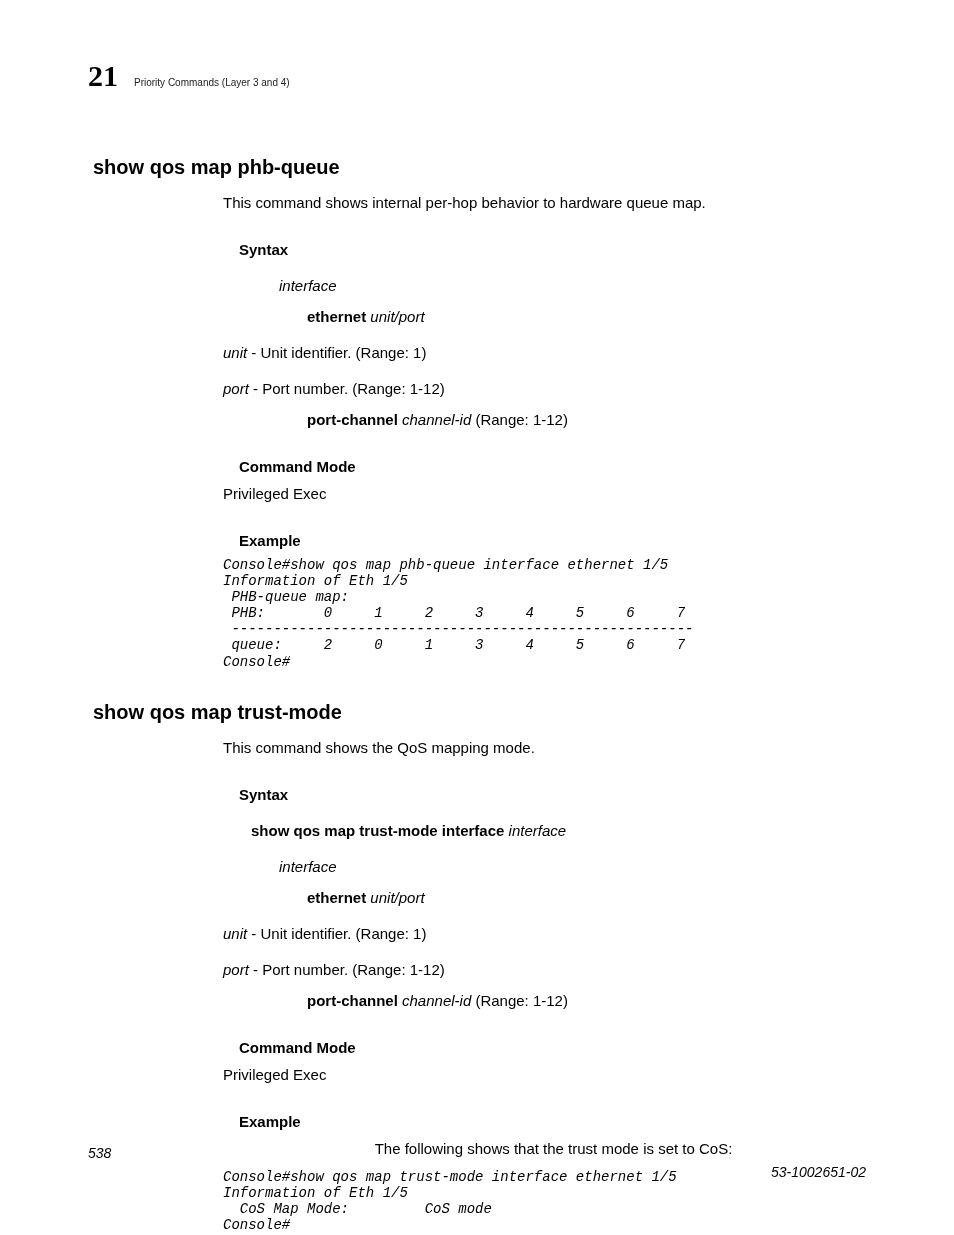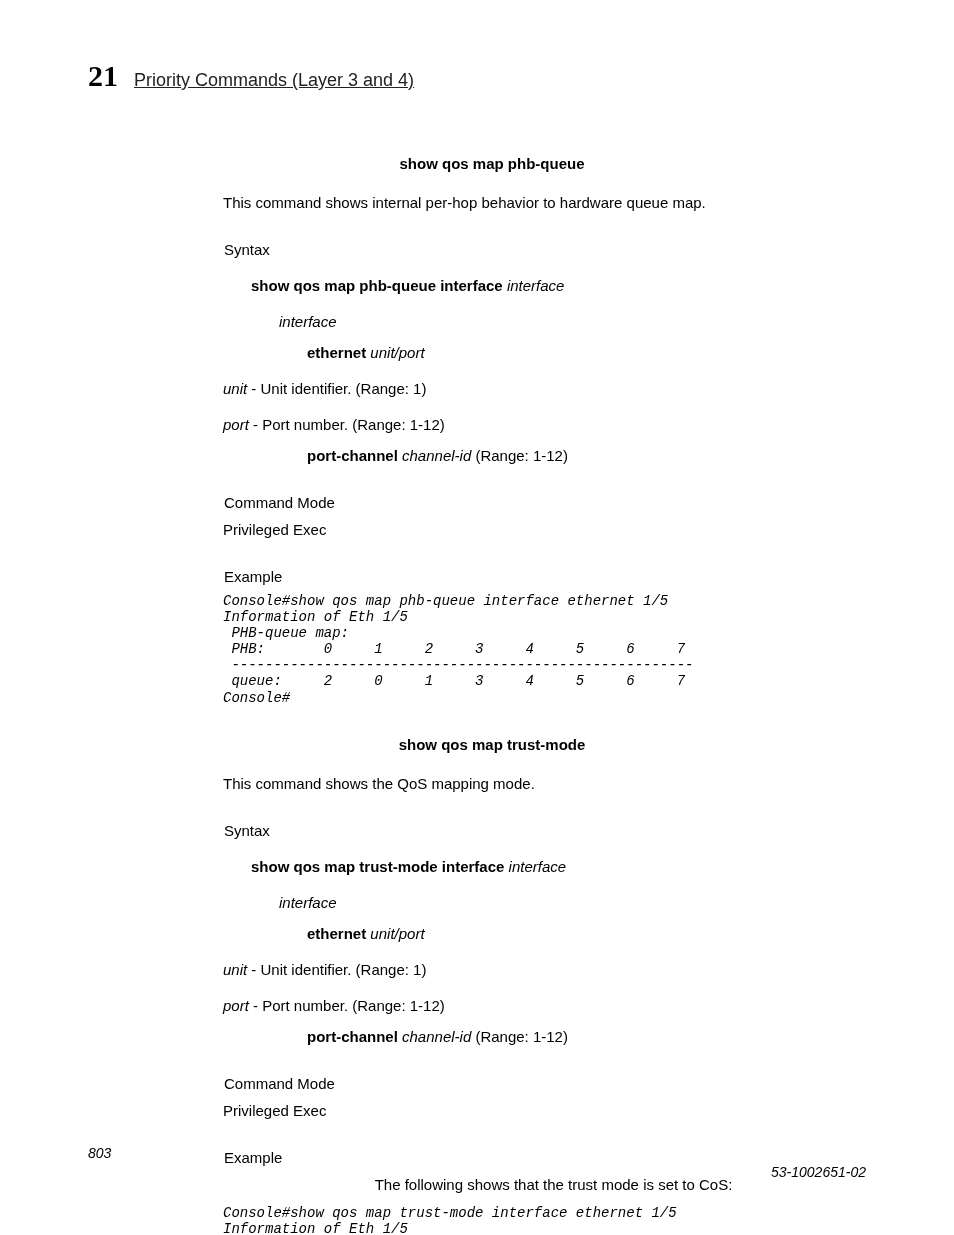--- a/index.html
+++ b/index.html
@@ -26,39 +26,37 @@
     align-items: baseline;
     margin-bottom: 56px;
   }
   .chap-num {
     font-family: Georgia, 'Times New Roman', serif;
     font-size: 30px;
     font-weight: bold;
     margin-right: 16px;
   }
   .chap-title {
-    font-size: 18px;
+    font-size: 10px;
     color: #222;
-    text-decoration: underline;
   }
   .cmd-title {
     font-weight: bold;
-    font-size: 15px;
-    margin: 0 0 10px 12px;
-    text-align: center;
+    font-size: 20px;
+    margin: 0 0 10px 5px;
   }
   .body-indent {
     margin-left: 135px;
   }
   .para {
-    margin: 18px 0 26px 0;
+    margin: 11px 0 26px 0;
   }
   .heading {
-    font-weight: normal;
-    margin: 0 0 6px 1px;
+    font-weight: bold;
+    margin: 0 0 6px 16px;
   }
   .syntax-block { margin-bottom: 26px; }
   .lvl1 { margin-left: 28px; margin-bottom: 10px; }
   .lvl2 { margin-left: 56px; margin-bottom: 10px; }
   .lvl3 { margin-left: 84px; margin-bottom: 10px; margin-top: 6px; }
   .lvl4 { margin-bottom: 10px; }
   .b { font-weight: bold; }
   .i { font-style: italic; }
   .code-block {
     font-family: "Courier New", monospace;
@@ -97,24 +95,20 @@
   </div>
 
   <div>
     <p class="cmd-title">show qos map phb-queue</p>
 
     <div class="body-indent">
       <p class="para">This command shows internal per-hop behavior to hardware queue map.</p>
 
       <div class="syntax-block">
         <p class="heading">Syntax</p>
-        <p class="lvl1">
-          <span class="b">show qos map phb-queue interface</span>
-          <span class="i">interface</span>
-        </p>
         <p class="lvl2 i">interface</p>
         <p class="lvl3">
           <span class="b">ethernet</span>
           <span class="i">unit</span><span class="i">/</span><span class="i">port</span>
         </p>
         <p class="lvl4">
           <span class="i">unit</span><span> - Unit identifier. (Range: 1)</span>
         </p>
         <p class="lvl4">
           <span class="i">port</span><span> - Port number. (Range: 1-12)</span>
@@ -183,21 +177,21 @@
         <div class="code-block">Console#show qos map trust-mode interface ethernet 1/5
 Information of Eth 1/5
   CoS Map Mode:         CoS mode
 Console#</div>
       </div>
     </div>
   </div>
 
   <div class="footer">
     <div class="footer-row">
-      <span>803</span>
+      <span>538</span>
     </div>
     <div class="footer-row">
       <span></span>
       <span class="right">53-1002651-02</span>
     </div>
   </div>
 
 </div>
 
 </body></html>

